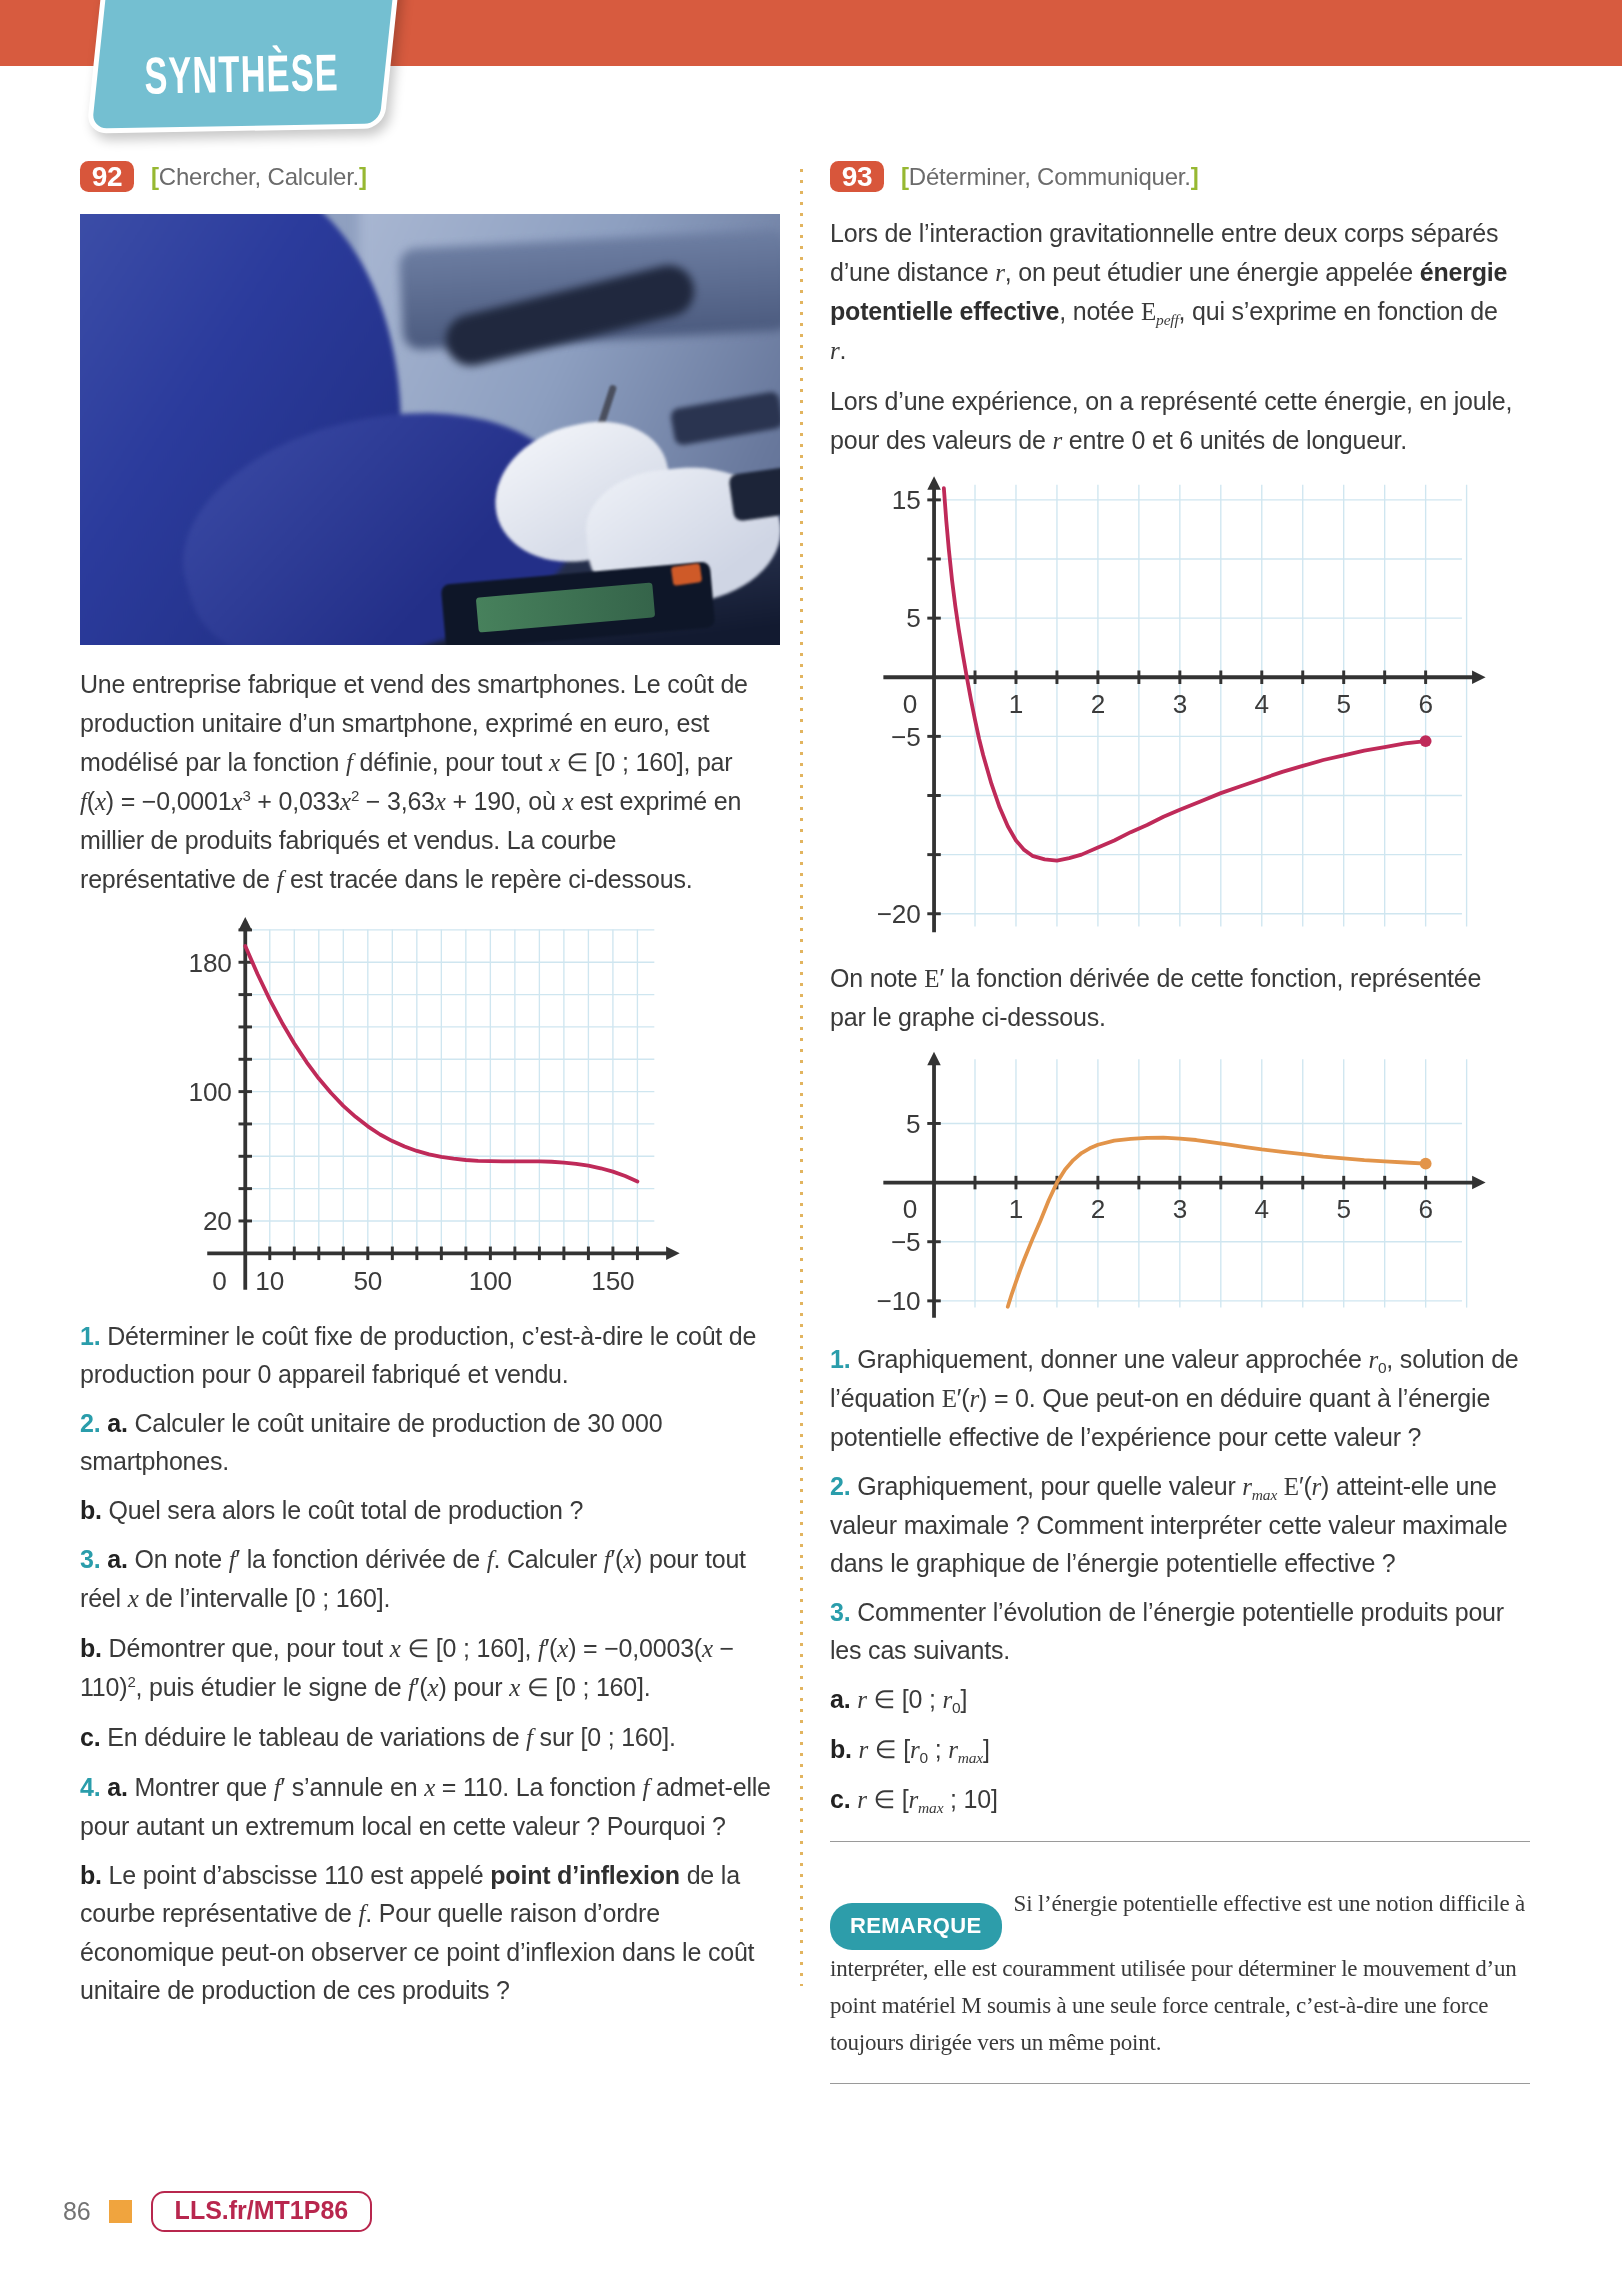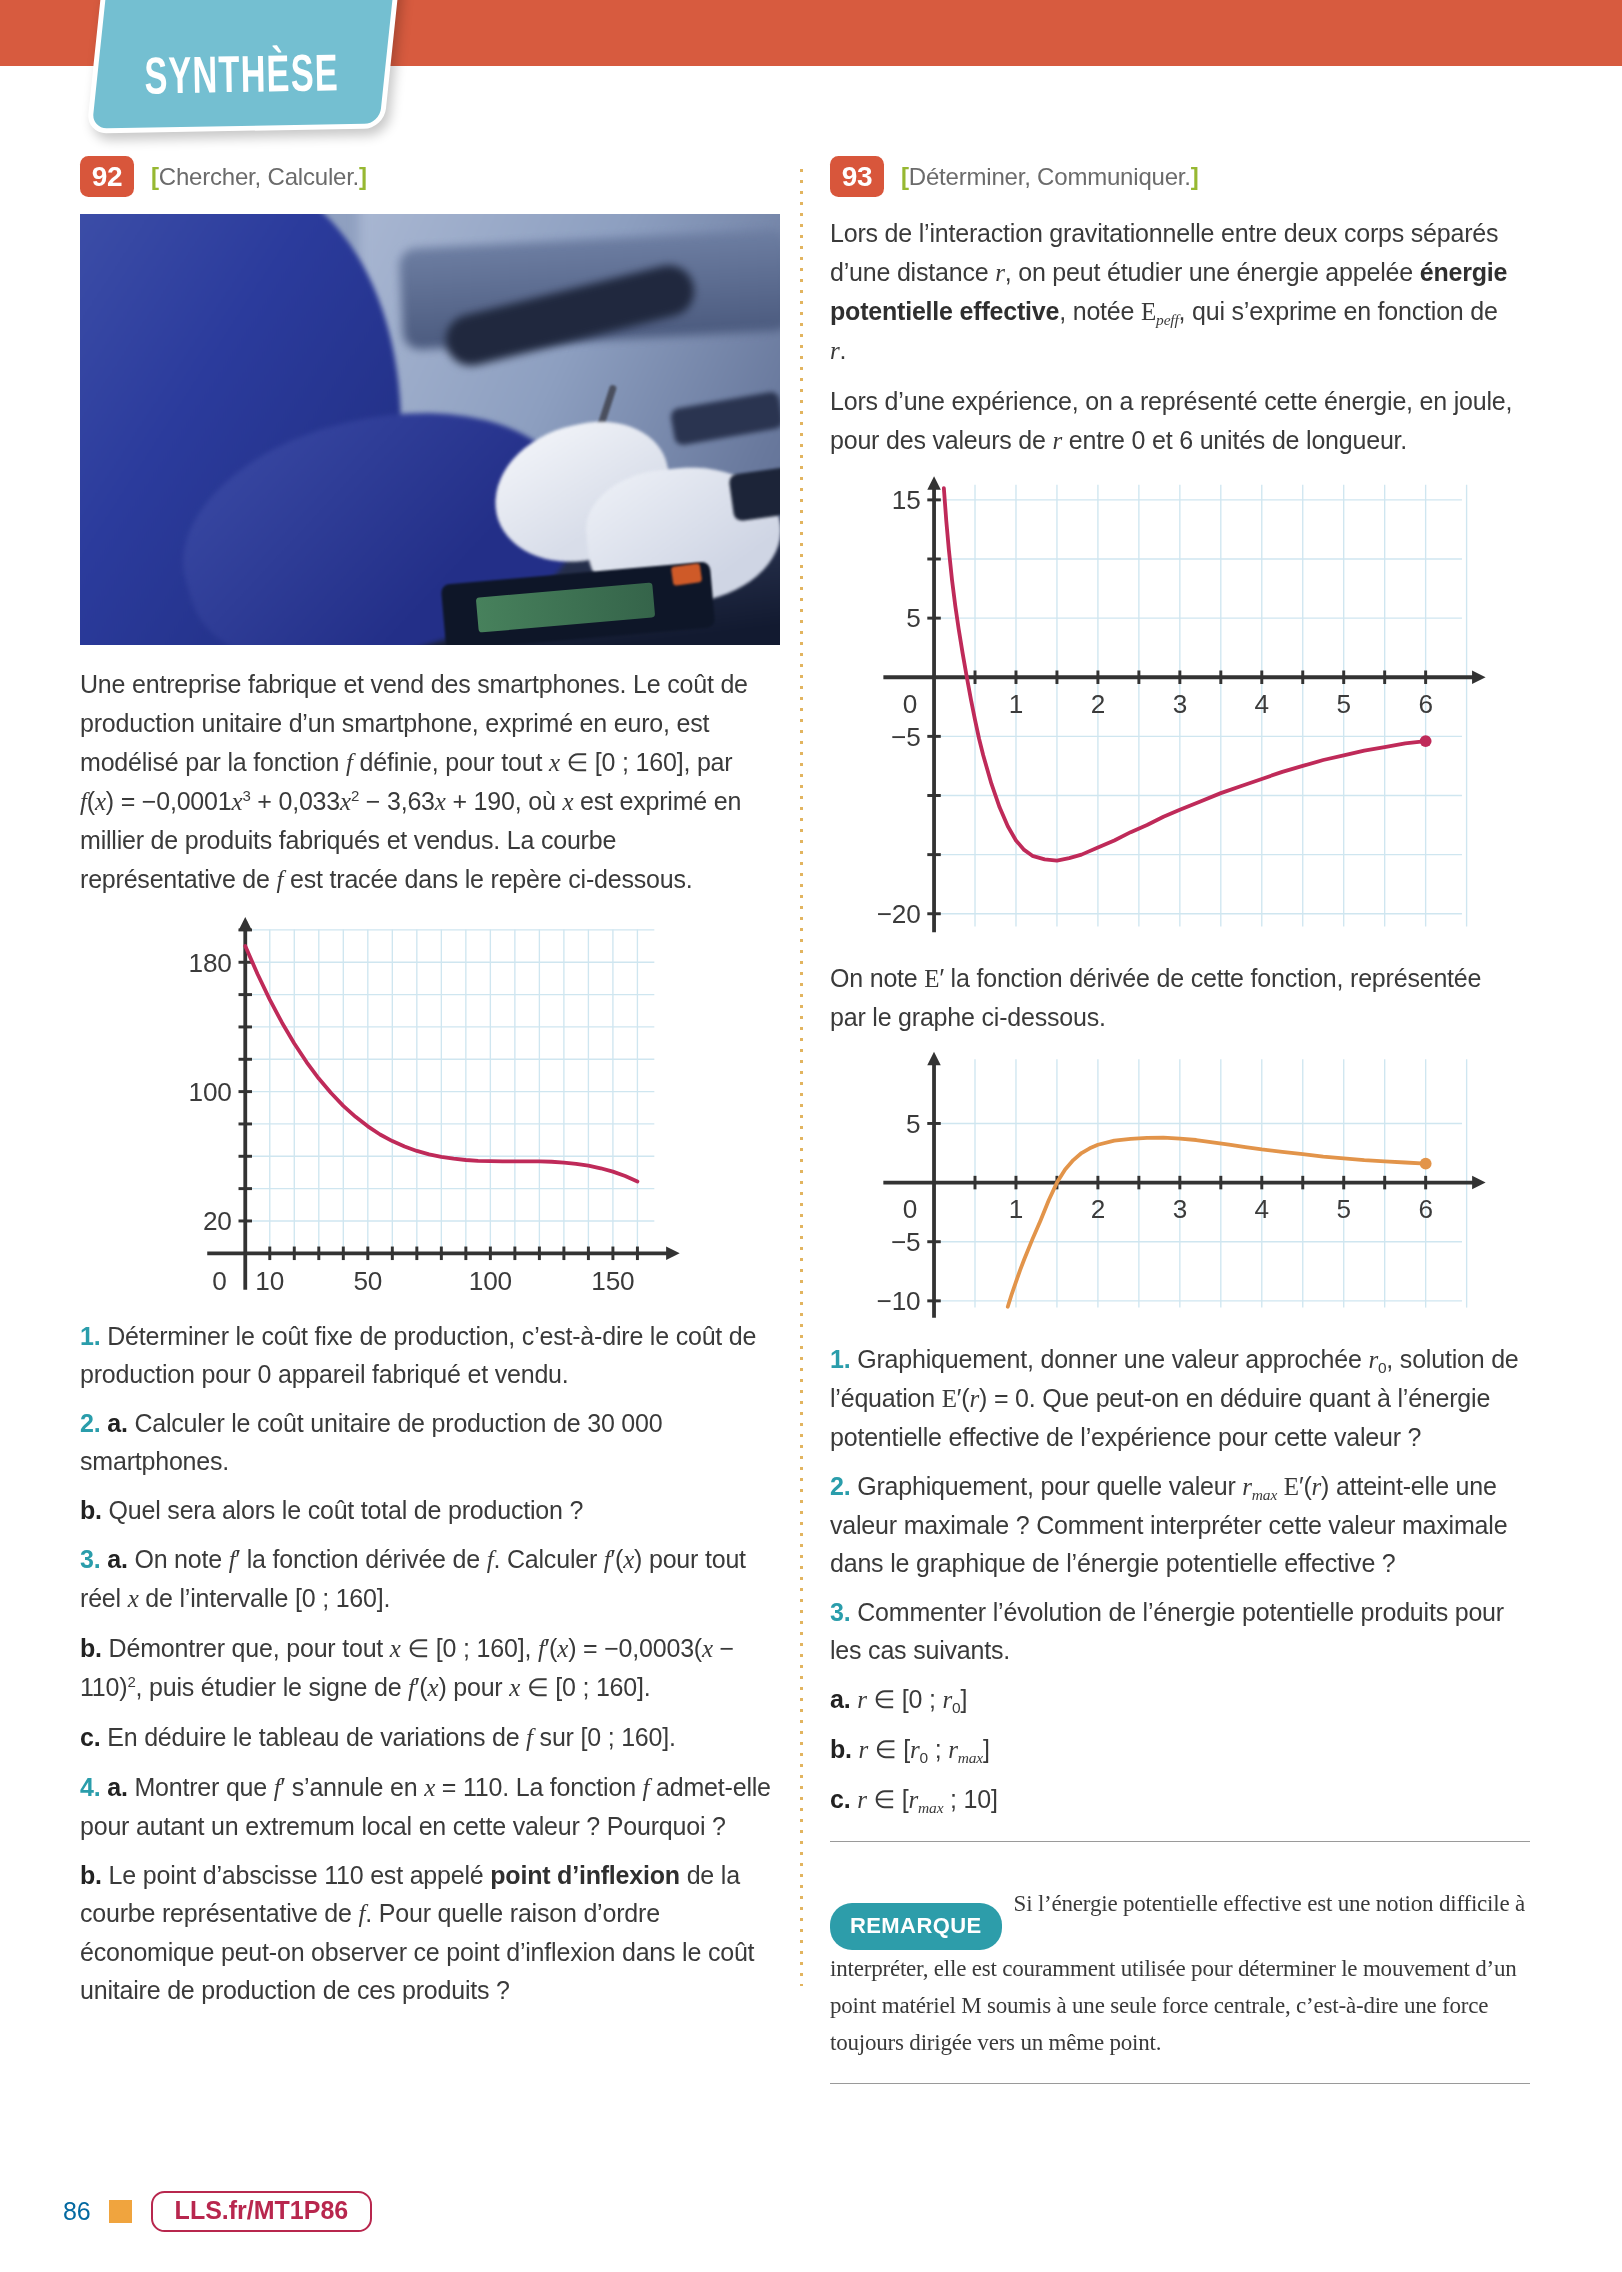--- a/index.html
+++ b/index.html
@@ -23,21 +23,21 @@
     margin-bottom:22px;white-space:nowrap;
   }
   
   .col{position:absolute;width:700px;top:156px;}
   .col-left{left:80px;}
   .col-right{left:830px;}
   .dotsep{position:absolute;left:800px;top:169px;width:2.5px;height:1817px;
     background:repeating-linear-gradient(to bottom,#e2b45f 0 3.4px,transparent 3.4px 11px);}
   
   .ex-head{display:flex;align-items:center;gap:17px;margin:0 0 17px 0;height:41px;}
-  .badge{min-width:54px;height:41px;border-radius:8.5px;display:flex;align-items:center;justify-content:center;
+  .badge{min-width:54px;height:31px;border-radius:8.5px;display:flex;align-items:center;justify-content:center;
     color:#fff;font-weight:bold;font-size:28px;}
   .skills{font-size:24px;color:#6b6b6b;}
   .skills .bk{font-weight:bold;}
   
   p.body{font-size:25px;line-height:39px;margin:0 13px 12px 0;}
   p.q{font-size:25px;line-height:38px;margin:0 0 11px 0;}
   .qnum{font-weight:bold;}
   .qlet{font-weight:bold;color:#222;}
   b{color:#2f2f2f;}
   i.m{font-family:"Liberation Serif",serif;font-style:italic;}
@@ -81,21 +81,21 @@
   .chart-slot.right-pad svg{margin-left:28px;}
   svg text.tick{font-family:"Liberation Sans",sans-serif;font-size:31px;fill:#3b3b3b;}
   
   .hr{border:none;border-top:1.7px solid #9a9a9a;margin:22px 0 0 0;}
   .remark{margin:18.6px 0 0 0;font-family:"Liberation Serif",serif;font-size:23px;line-height:37px;color:#3a3a3a;}
   .remark-badge{display:inline-block;background:#2d9daa;color:#fff;border-radius:22px;
     font-family:"Liberation Sans",sans-serif;font-weight:bold;font-size:22px;letter-spacing:0.4px;
     padding:4.2px 20px 6px 20px;margin-right:12px;vertical-align:middle;}
   
   .footer{position:absolute;left:63px;top:2191px;display:flex;align-items:center;gap:18.6px;}
-  .page-num{font-size:25px;color:#0369a1;}
+  .page-num{font-size:25px;color:#737373;}
   .footer-square{width:23px;height:23px;}
   .footer-link{border:2.5px solid #b8274e;border-radius:13.5px;padding:3.4px 22px 5px 22px;
     color:#b8274e;font-weight:bold;font-size:25px;letter-spacing:0px;background:#fff;}
 </style>
 </head>
 <body>
 
 <div class="topbar" style="background: rgb(215, 91, 63);"></div>
 <div class="ribbon" style="background: rgb(116, 191, 209);">
   <div class="ribbon-text">SYNTHÈSE</div>

